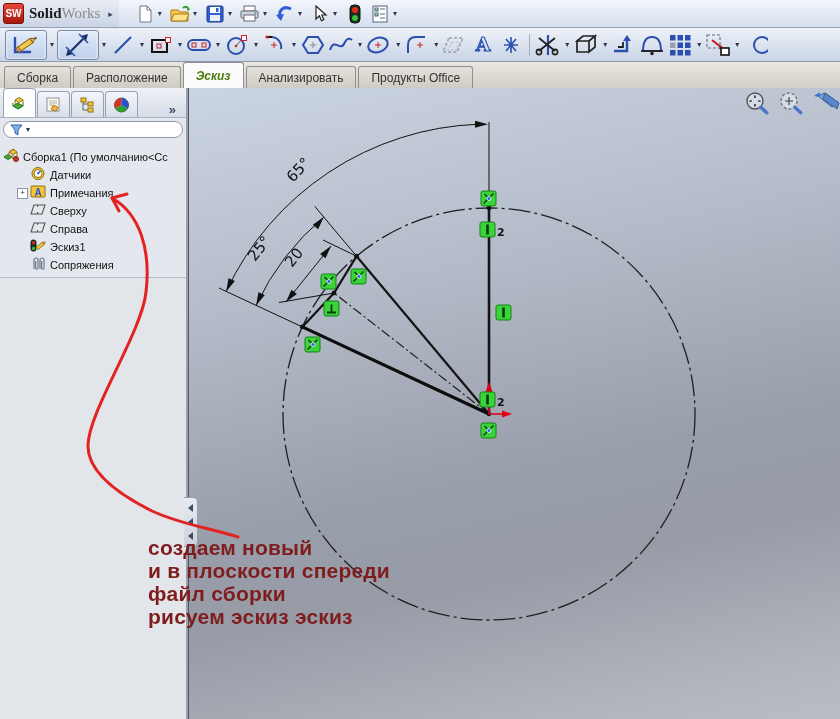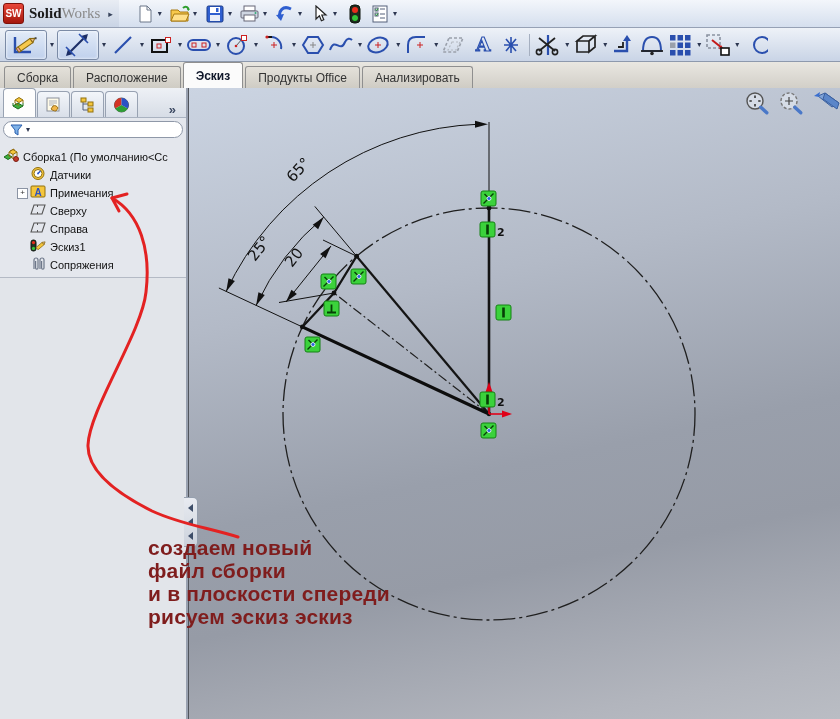--- a/index.html
+++ b/index.html
@@ -21,21 +21,21 @@
 
   
   .toolbar2{height:33px;background:linear-gradient(#eef2f8,#c9d4e6);border-bottom:1px solid #8d99ad;display:flex;align-items:center;padding-left:5px;}
   .tbtn{height:28px;min-width:28px;display:flex;align-items:center;justify-content:center;}
   .pressed{border:1px solid #7b8ba6;border-radius:3px;background:linear-gradient(#e2ebf8,#bfd0ec);box-shadow:inset 0 0 3px #fff;}
   .toolbar2 .dd{margin:0 3px;}
 
   
   .tabbar{height:26px;background:linear-gradient(#e9e7e1,#d2cfc8);border-bottom:1px solid #8a8a8a;display:flex;align-items:flex-end;padding-left:4px;}
   .tab{height:21px;padding:0 12px;margin-right:2px;background:linear-gradient(#e4e1da,#cfccc4);border:1px solid #8f8f8f;border-bottom:none;border-radius:3px 3px 0 0;font-size:12px;color:#333;display:flex;align-items:center;}
-  .tab.active{height:25px;background:#fbfbfb;font-weight:bold;color:#0f172a;position:relative;z-index:2;}
+  .tab.active{height:25px;background:#fbfbfb;font-weight:bold;color:#4d7c0f;position:relative;z-index:2;font-style:italic;}
 
   
   .main{position:absolute;top:88px;left:0;right:0;bottom:0;display:flex;}
   .sidebar{width:186px;background:#e4e7ed;border-right:2px solid #99a1b0;display:flex;flex-direction:column;position:relative;}
   .paneltabs{height:29px;display:flex;align-items:flex-end;background:linear-gradient(#eef1f6,#d7dde6);border-bottom:1px solid #a9b2c0;padding-left:3px;}
   .ptab{width:31px;height:25px;margin-right:1px;border:1px solid #98a2b2;border-bottom:none;border-radius:4px 4px 0 0;background:linear-gradient(#f3f6fa,#d9dfe9);display:flex;align-items:center;justify-content:center;}
   .ptab.active{background:#fdfdfd;height:28px;}
   .chev{margin-left:auto;margin-right:10px;color:#3c4burn;color:#3d4a63;font-weight:bold;font-size:13px;}
   .filter-row{padding:3px 3px 4px 3px;background:#e4e7ed;}
   .filter-pill{height:15px;border:1px solid #8f98a8;border-radius:9px;background:#fff;display:flex;align-items:center;padding:0 6px;gap:3px;}
@@ -312,24 +312,24 @@
     <div class="tab">
         <span>Сборка</span>
       </div>
     <div class="tab">
         <span>Расположение</span>
       </div>
     <div class="tab active">
         <span>Эскиз</span>
       </div>
     <div class="tab">
+        <span>Анализировать</span>
+      </div>
+    <div class="tab">
         <span>Продукты Office</span>
-      </div>
-    <div class="tab">
-        <span>Анализировать</span>
       </div>
   </div>
 
   <div class="main">
 
     <div class="sidebar">
       <div class="paneltabs">
         <div class="ptab active">
           <svg width="17" height="16" viewBox="0 0 17 16">
               <path d="M2 11l5-3 5 3-5 3z" fill="#3fae3f" stroke="#1c6d1c"></path>
@@ -558,18 +558,18 @@
     </div>
   </div>
 
   <svg class="overlay" viewBox="0 0 840 719">
     <path d="M112 198 C140 214 151 250 146 292 C142 332 89 410 88 445 C87 472 118 494 152 511 C180 524 205 527 238 537" fill="none" stroke="#e32222" stroke-width="3" stroke-linecap="round"></path>
     <path d="M112 198 L127 194 M112 198 L119 211" stroke="#e32222" stroke-width="3" stroke-linecap="round"></path>
   </svg>
 
   <div class="note">
     <div>создаем новый</div>
+    <div>и в плоскости спереди</div>
     <div>файл сборки</div>
-    <div>и в плоскости спереди</div>
     <div>рисуем эскиз эскиз</div>
   </div>
 
 </div>
 
 </body></html>

